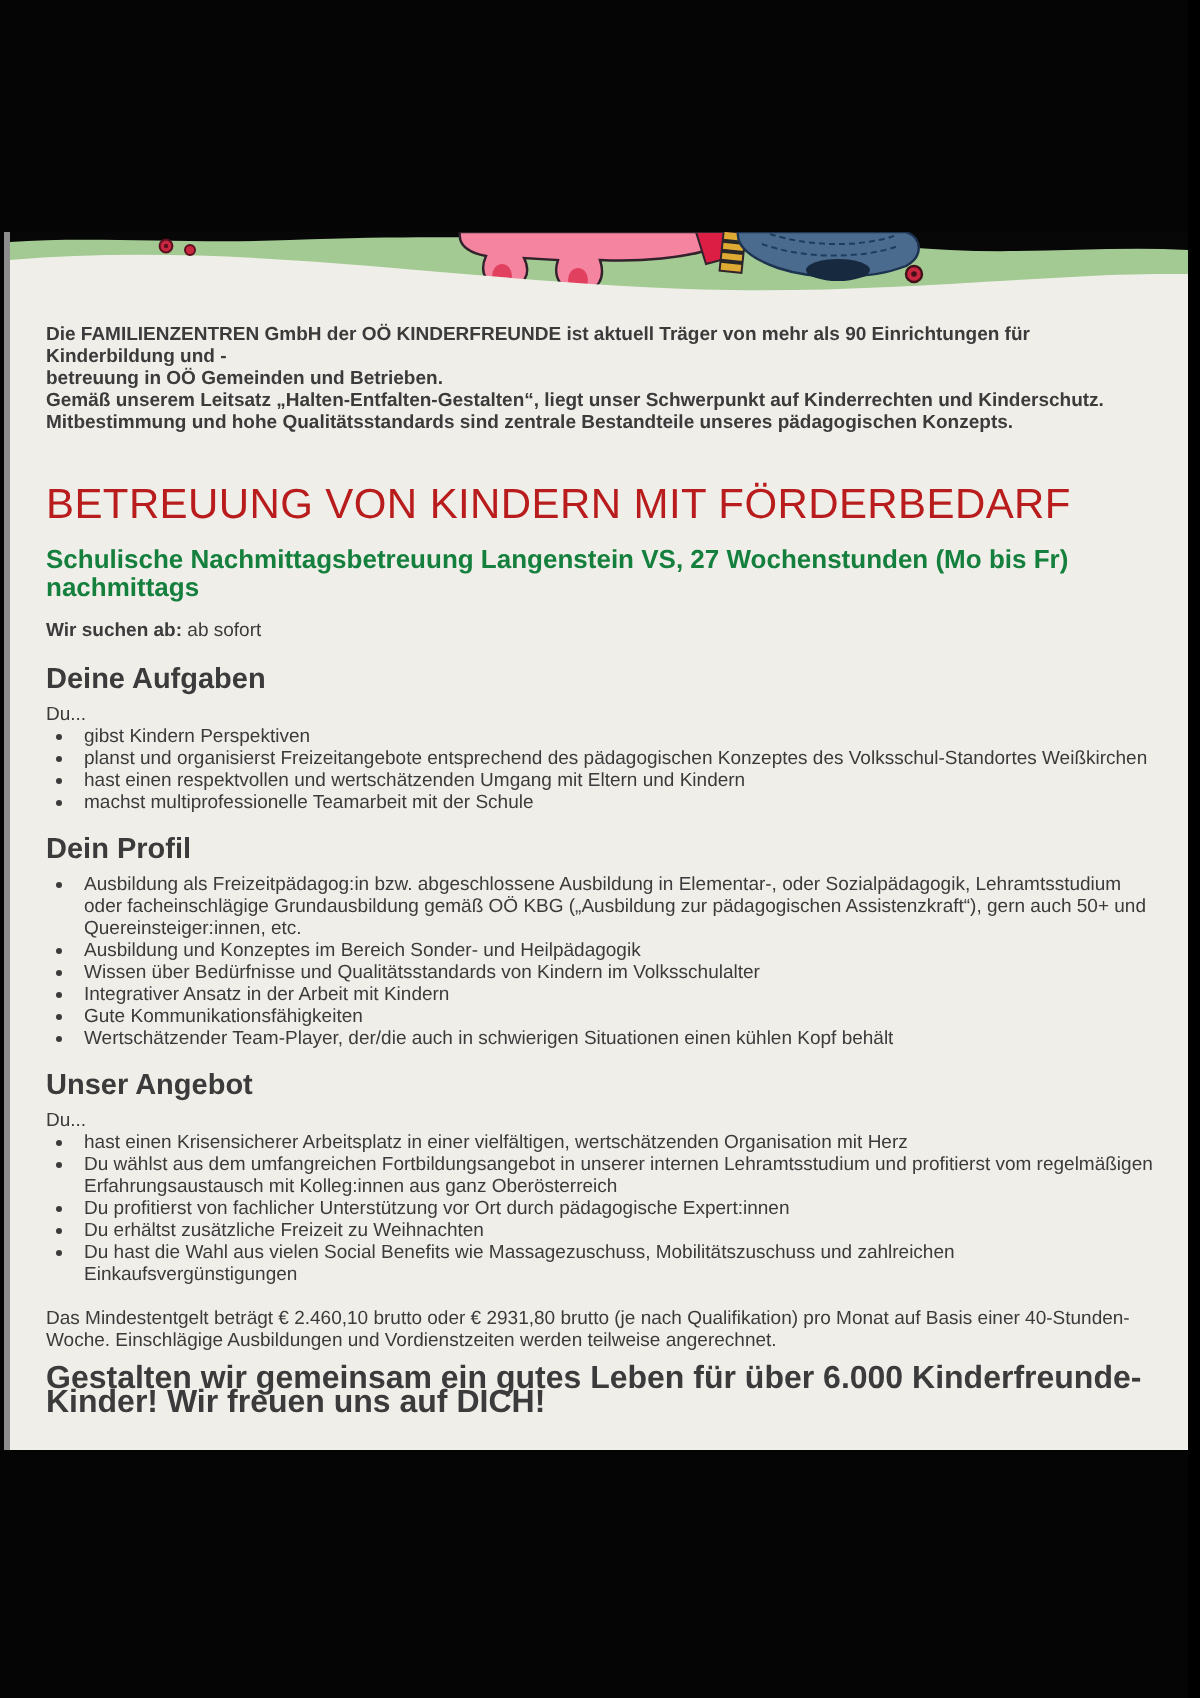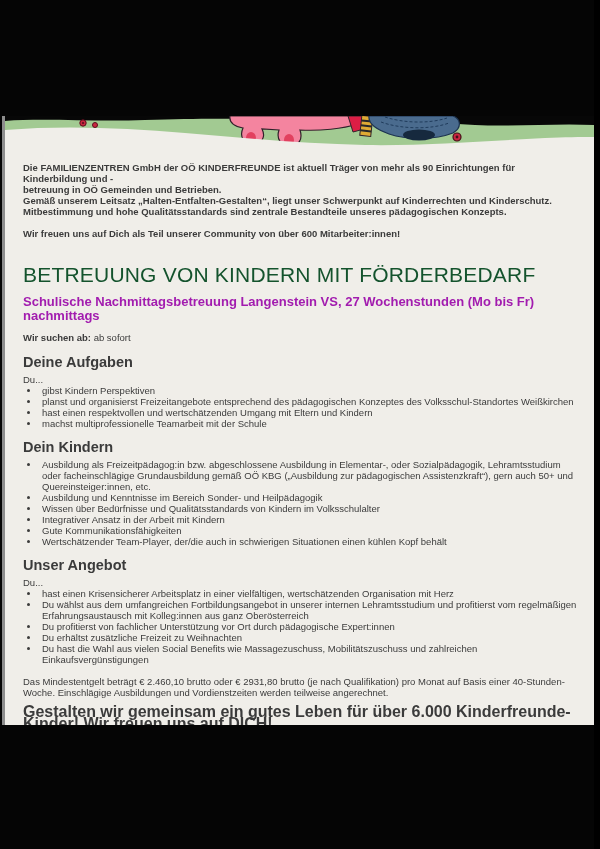--- a/index.html
+++ b/index.html
@@ -17,23 +17,23 @@
   }
   .illustration{display:block;width:100%;height:34px;}
   .content{
     padding:12px 16px 0 18px;color:#3b3b3b;
     font-size:9.5px;line-height:11px;
   }
   .intro{margin:0 0 11px 0;font-weight:bold;white-space:pre-line;}
   .community{margin:0;font-weight:bold;}
   h1.title{
     margin:24px 0 8px 0;font-size:21px;line-height:24px;font-weight:400;
-    color:#14532d;letter-spacing:0.2px;white-space:nowrap;
+    color:#b91c1c;letter-spacing:0.2px;white-space:nowrap;
   }
-  h2.subtitle{margin:0 0 9px 0;font-size:13px;line-height:14px;font-weight:bold;color:#a21caf;}
+  h2.subtitle{margin:0 0 9px 0;font-size:13px;line-height:14px;font-weight:bold;color:#15803d;}
   .meta{margin:0;}
   .meta-row{line-height:11px;}
   .meta-label{font-weight:bold;}
   h3.section-heading{margin:11px 0 4px 0;font-size:14.5px;line-height:16px;font-weight:bold;color:#3b3b3b;}
   h3.mt10{margin-top:10px;}
   .lead{margin:0;}
   ul.bullets{margin:0;padding:0 0 0 17px;list-style:disc outside;}
   ul.bullets li{margin:0;padding:0 0 0 2px;line-height:11px;}
   p.salary{margin:11px 0 0 0;}
   p.closing{margin:8px 0 0 0;font-weight:bold;font-size:16px;line-height:12px;}
@@ -81,21 +81,20 @@
         <circle cx="452" cy="21" r="1.4" fill="#431018"></circle>
       </g>
     </svg>
 
     <div class="content">
 
       <p class="intro">Die FAMILIENZENTREN GmbH der OÖ KINDERFREUNDE ist aktuell Träger von mehr als 90 Einrichtungen für Kinderbildung und -
 betreuung in OÖ Gemeinden und Betrieben.
 Gemäß unserem Leitsatz „Halten-Entfalten-Gestalten“, liegt unser Schwerpunkt auf Kinderrechten und Kinderschutz.
 Mitbestimmung und hohe Qualitätsstandards sind zentrale Bestandteile unseres pädagogischen Konzepts.</p>
-      <p class="community">Wir freuen uns auf Dich als Teil unserer Community von über 600 Mitarbeiter:innen!</p>
 
       <h1 class="title">BETREUUNG VON KINDERN MIT FÖRDERBEDARF</h1>
       <h2 class="subtitle">Schulische Nachmittagsbetreuung Langenstein VS, 27 Wochenstunden (Mo bis Fr) nachmittags</h2>
 
       <div class="meta">
         <div class="meta-row">
           <span class="meta-label">Wir suchen ab:</span>
           <span>ab sofort</span>
         </div>
       </div>
@@ -103,25 +102,25 @@
       <h3 class="section-heading">Deine Aufgaben</h3>
       <p class="lead">Du...</p>
       <ul class="bullets">
 
       <li>gibst Kindern Perspektiven</li>
           <li>planst und organisierst Freizeitangebote entsprechend des pädagogischen Konzeptes des Volksschul-Standortes Weißkirchen</li>
           <li>hast einen respektvollen und wertschätzenden Umgang mit Eltern und Kindern</li>
           <li>machst multiprofessionelle Teamarbeit mit der Schule</li>
         </ul>
 
-      <h3 class="section-heading mt10">Dein Kindern</h3>
+      <h3 class="section-heading mt10">Dein Profil</h3>
       <ul class="bullets">
 
       <li>Ausbildung als Freizeitpädagog:in bzw. abgeschlossene Ausbildung in Elementar-, oder Sozialpädagogik, Lehramtsstudium oder facheinschlägige Grundausbildung gemäß OÖ KBG („Ausbildung zur pädagogischen Assistenzkraft“), gern auch 50+ und Quereinsteiger:innen, etc.</li>
-          <li>Ausbildung und Kenntnisse im Bereich Sonder- und Heilpädagogik</li>
+          <li>Ausbildung und Konzeptes im Bereich Sonder- und Heilpädagogik</li>
           <li>Wissen über Bedürfnisse und Qualitätsstandards von Kindern im Volksschulalter</li>
           <li>Integrativer Ansatz in der Arbeit mit Kindern</li>
           <li>Gute Kommunikationsfähigkeiten</li>
           <li>Wertschätzender Team-Player, der/die auch in schwierigen Situationen einen kühlen Kopf behält</li>
         </ul>
 
       <h3 class="section-heading mt10">Unser Angebot</h3>
       <p class="lead">Du...</p>
       <ul class="bullets">
 

